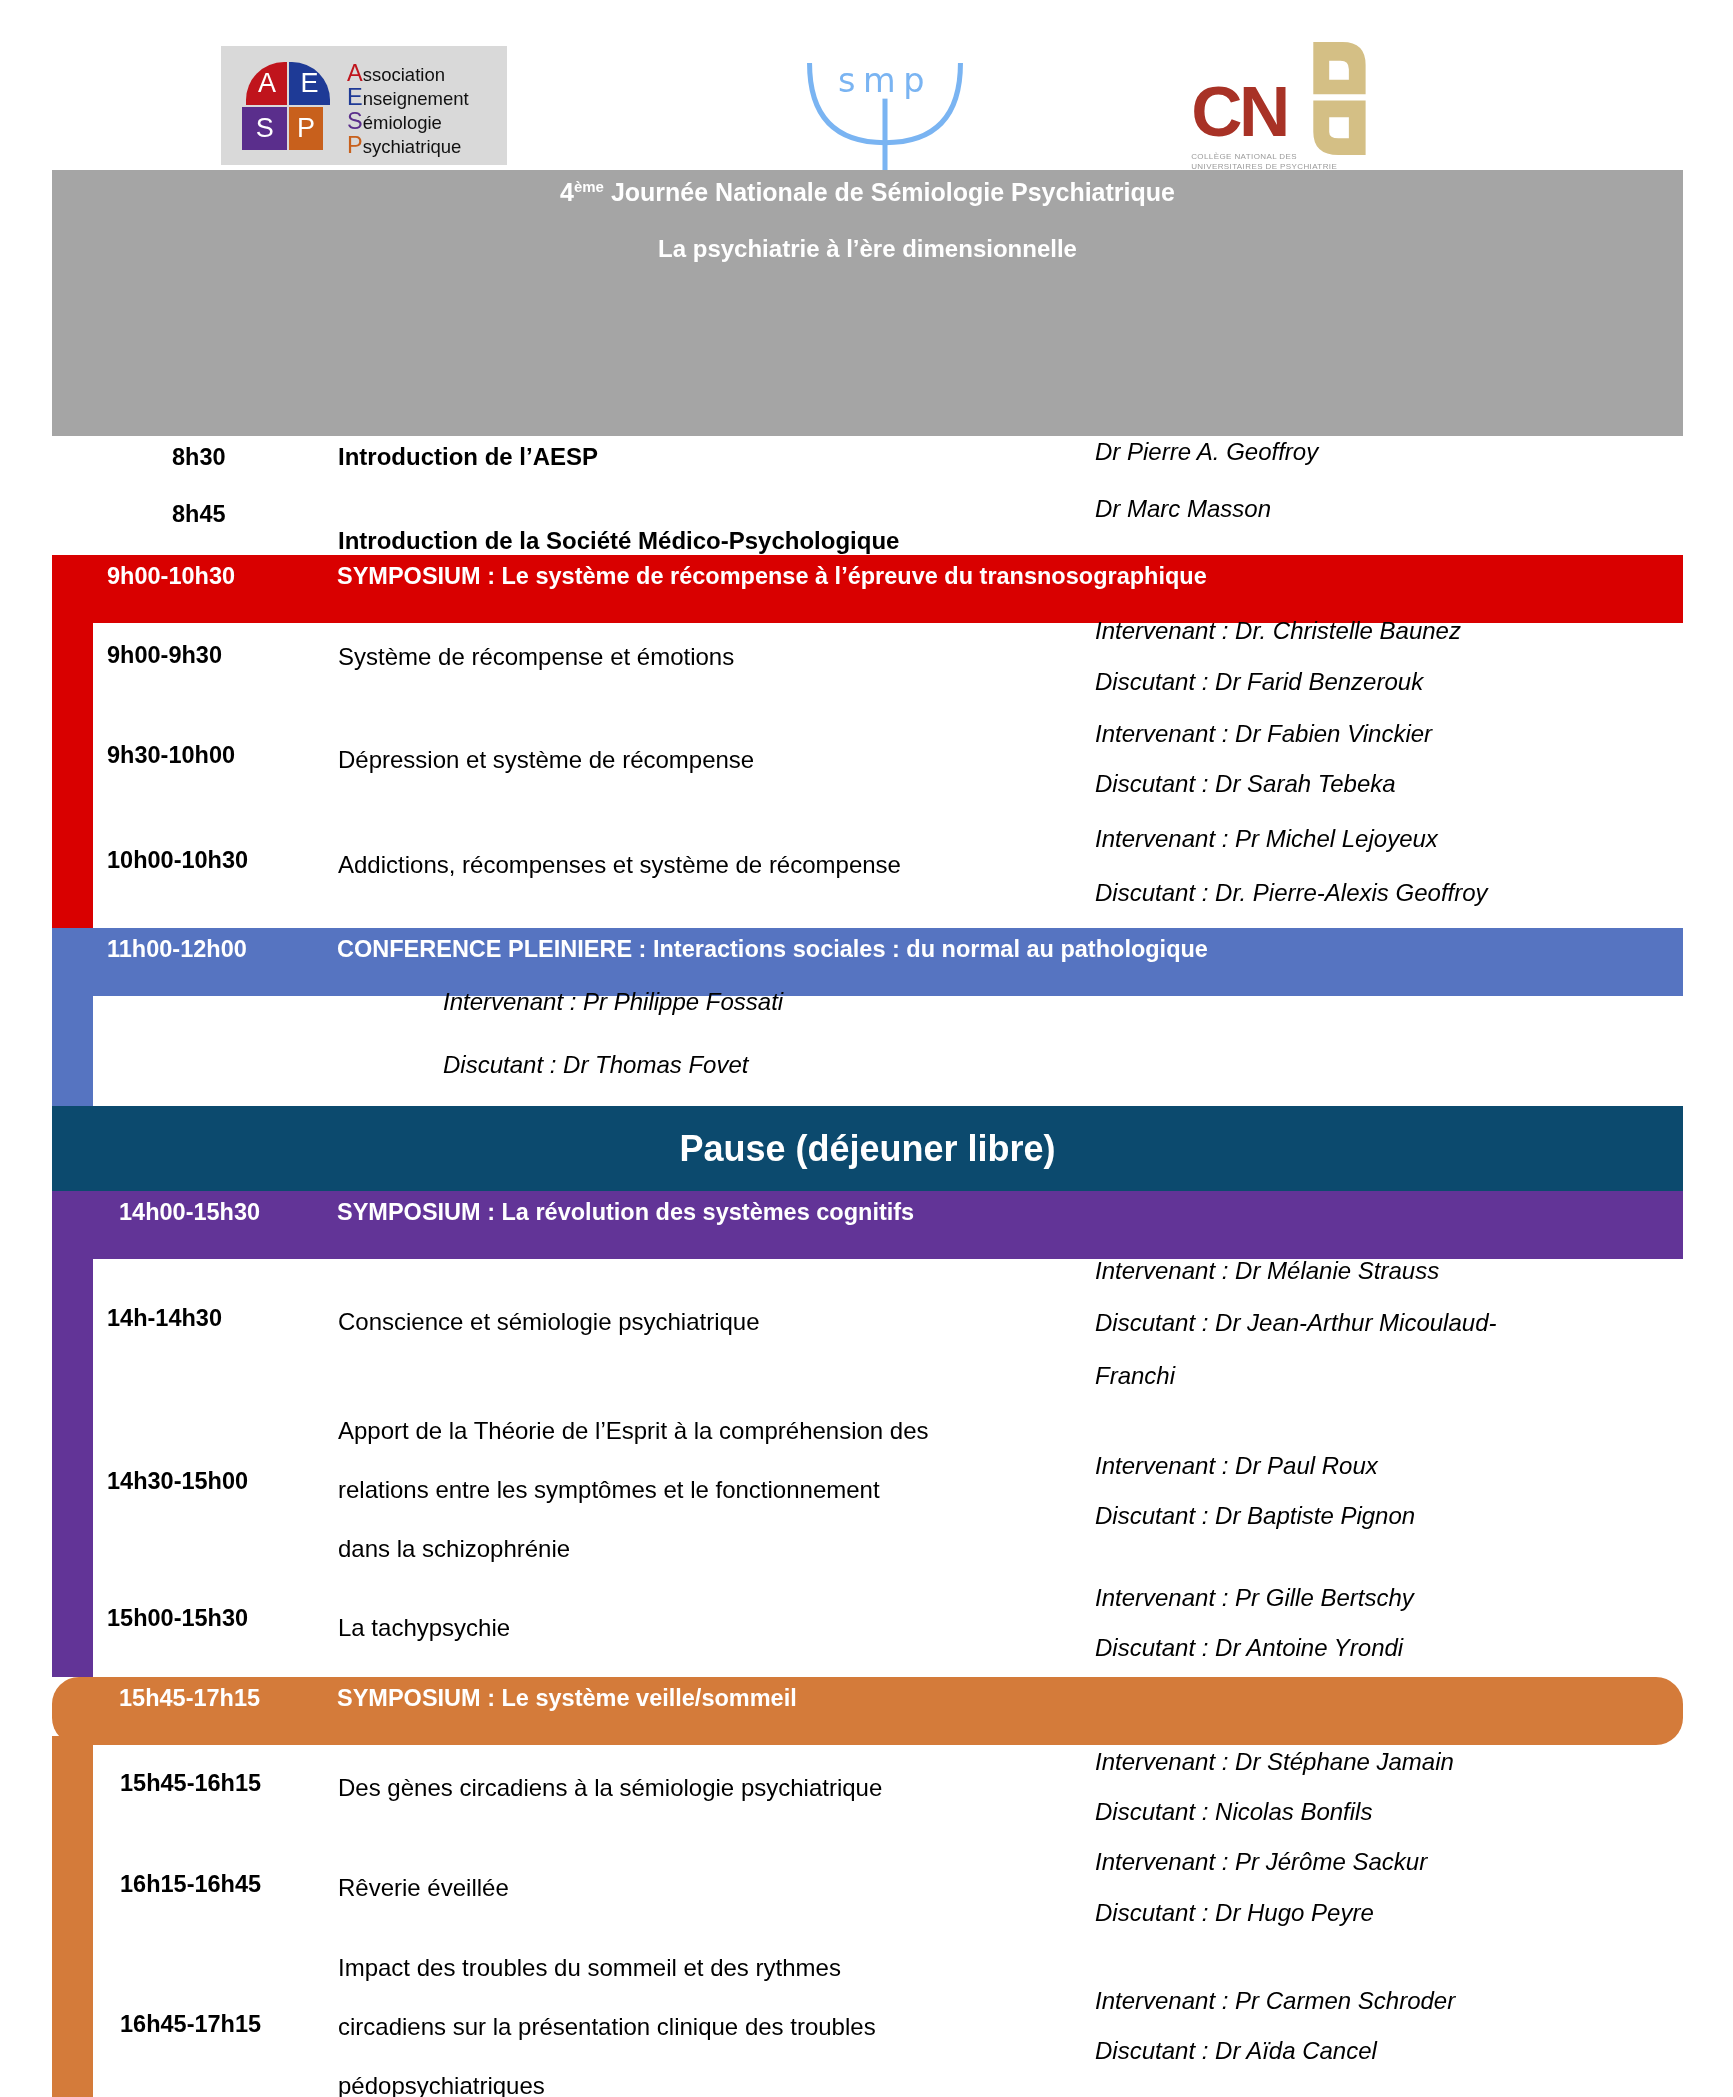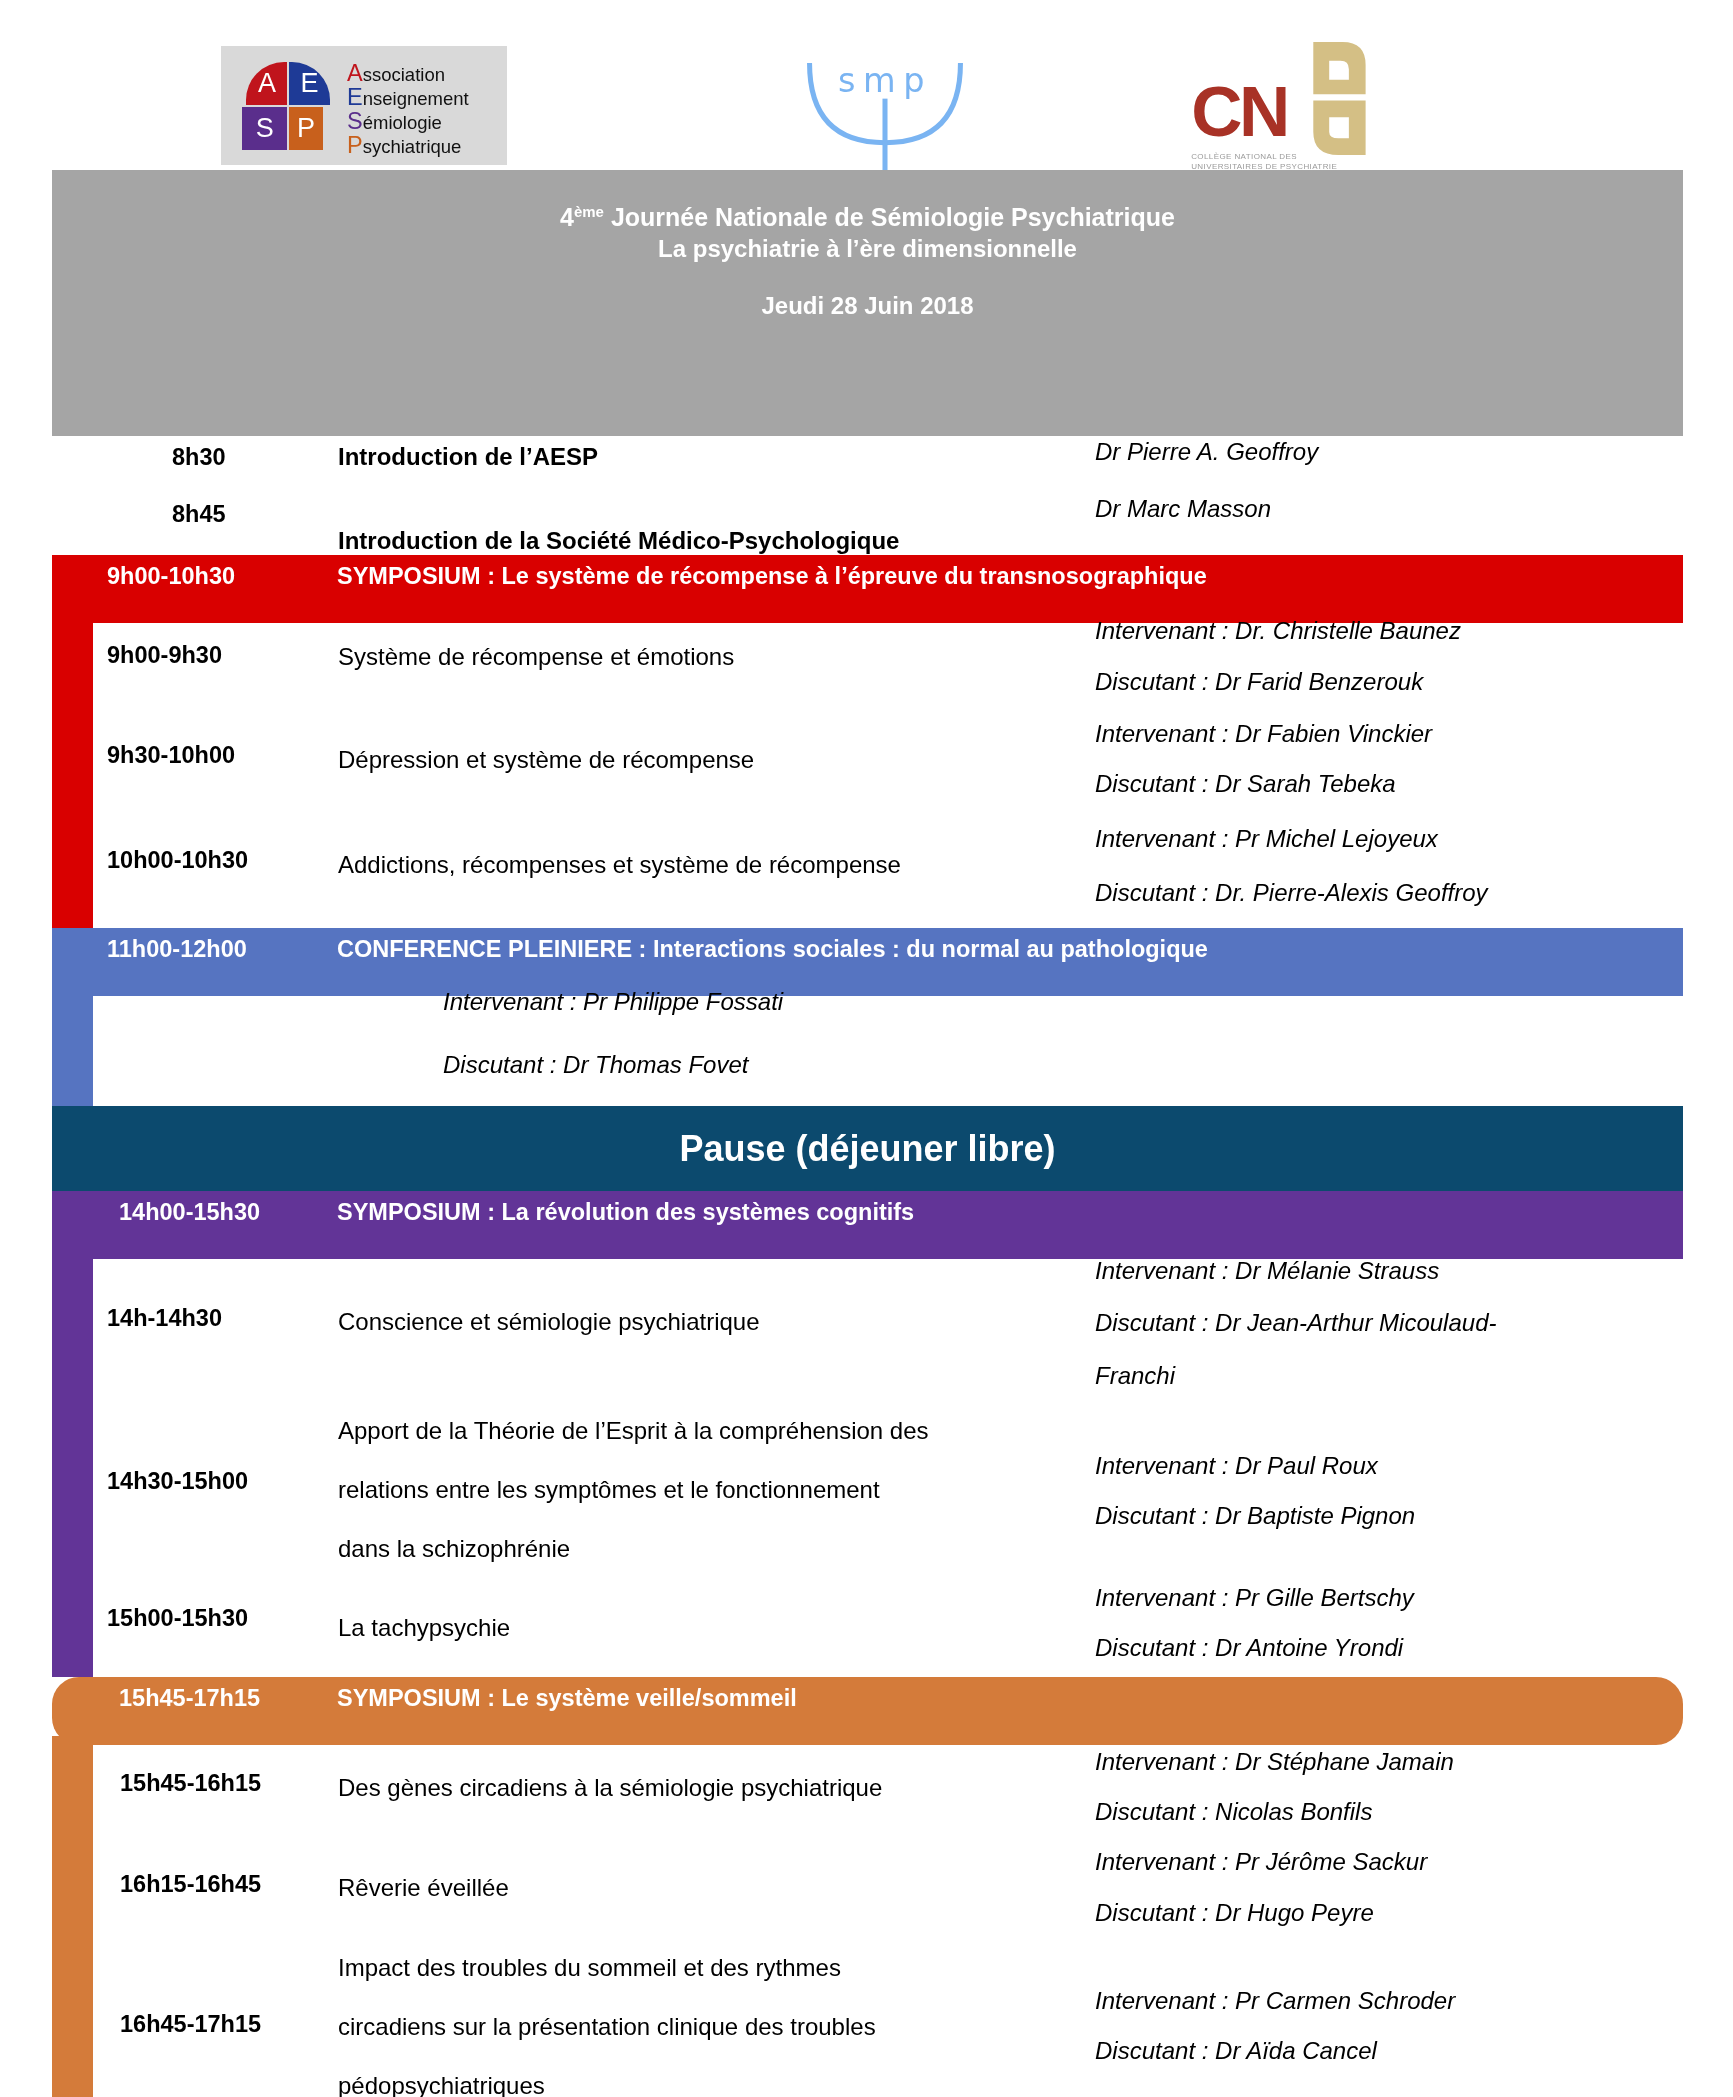--- a/index.html
+++ b/index.html
@@ -24,21 +24,21 @@
   .cnup-logo { left:1187px; top:42px; width:185px; height:128px; }
   .cnup-cn { position:absolute; left:4.2px; top:34px; font-family:"Liberation Sans", sans-serif;
              font-weight:bold; font-size:71px; letter-spacing:-3.4px; color:#a83226; line-height:71px; }
   .cnup-up { position:absolute; left:126px; top:0; width:55px; height:113px; }
   .cnup-sub { position:absolute; left:4.2px; font-family:"Liberation Sans", sans-serif;
               font-size:8px; color:#9a9a9a; letter-spacing:0.4px; white-space:nowrap; }
 
   
   .header-band { left:52px; top:170px; width:1631px; height:266px; background:#a5a5a5; color:#fff;
                  font-family:"Liberation Sans", sans-serif; font-weight:bold; text-align:center; }
-  .header-band .l1 { position:absolute; left:0; right:0; top:8.4px; font-size:25px;margin-top:25px; }
+  .header-band .l1 { position:absolute; left:0; right:0; top:8.4px; font-size:25px; }
   .header-band .l1 sup { font-size:15px; }
   .header-band .l2 { position:absolute; left:0; right:0; top:65px; font-size:24px; }
   .header-band .l3 { position:absolute; left:0; right:0; top:122px; font-size:24px; }
   .header-band .l4 { position:absolute; left:0; right:0; top:178px; font-size:18.5px; }
   .header-band .l5 { position:absolute; left:0; right:0; top:222px; font-size:18.5px; }
 
   
   .intro-time { font-family:"Liberation Sans", sans-serif; font-weight:bold; font-size:23.5px; }
   .intro-title { font-family:"Liberation Sans", sans-serif; font-weight:bold; font-size:24px; }
   .intro-speaker { font-family:"Liberation Sans", sans-serif; font-style:italic; font-size:24px; }
@@ -90,21 +90,20 @@
     <path d="M0 0 H70 Q125 0 125 55 V125 H0 Z M38 45 V90 H85 V65 Q85 45 65 45 Z" fill="#d4bf85" fill-rule="evenodd"></path>
     <path d="M0 140 H125 V270 H60 Q0 270 0 215 Z M38 180 V215 Q38 230 60 230 H85 V180 Z" fill="#d4bf85" fill-rule="evenodd"></path>
   </svg>
   <div class="cnup-sub" style="top:110px">COLLÈGE NATIONAL DES</div>
   <div class="cnup-sub" style="top:120px">UNIVERSITAIRES DE PSYCHIATRIE</div>
 </div>
 
 <div class="abs header-band">
   <div class="l1"><span>4</span><sup>ème</sup><span> Journée Nationale de Sémiologie Psychiatrique</span></div>
   <div class="l2">La psychiatrie à l’ère dimensionnelle</div>
-  <div class="l3">Jeudi 28 Juin 2018</div>
 </div>
 
 <div class="abs intro-time" style="left:172px; top:444px;">8h30</div>
 <div class="abs intro-title" style="left:338px; top:443px;">Introduction de l’AESP</div>
 <div class="abs intro-speaker" style="left:1095px; top:438px;">Dr Pierre A. Geoffroy</div>
 
 <div class="abs intro-time" style="left:172px; top:501px;">8h45</div>
 <div class="abs intro-title" style="left:338px; top:495px;margin-top:32px;">Introduction de la Société Médico-Psychologique</div>
 <div class="abs intro-speaker" style="left:1095px; top:495px;">Dr Marc Masson</div>
 

